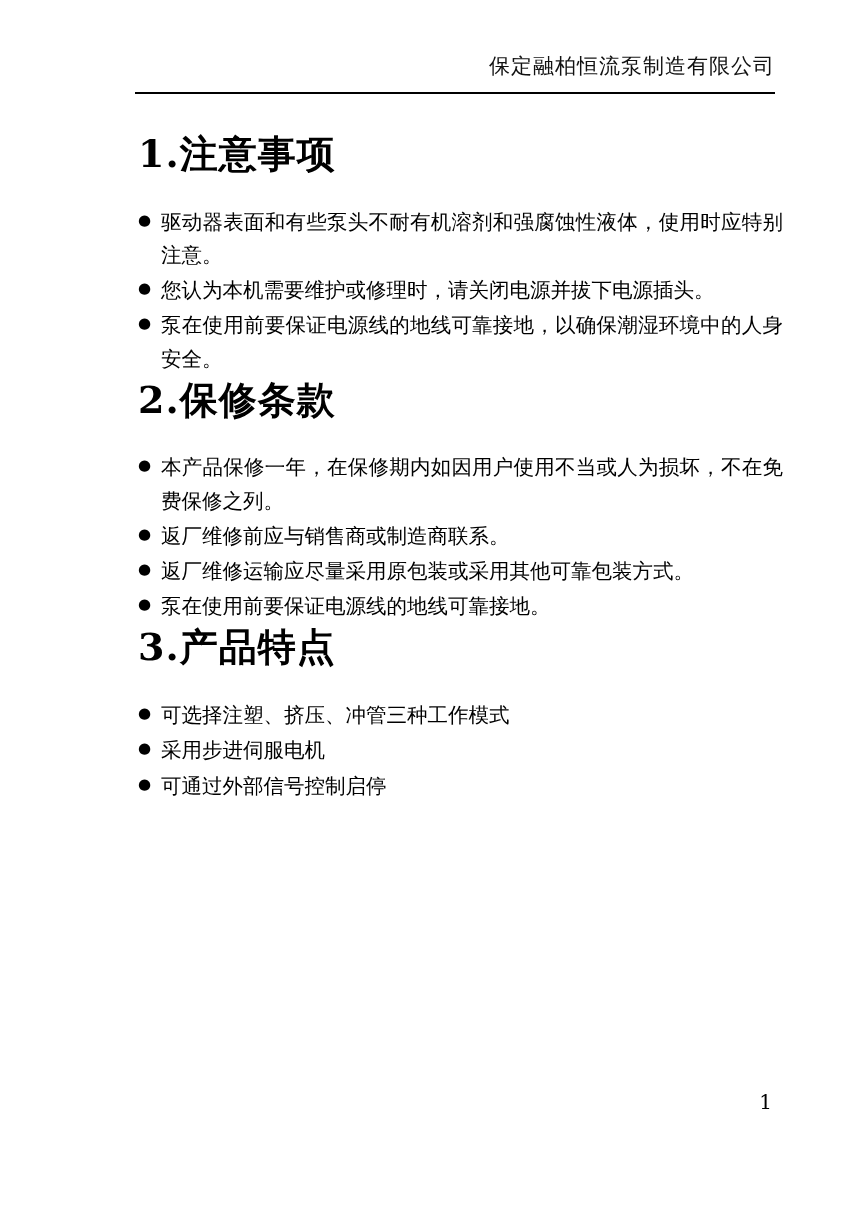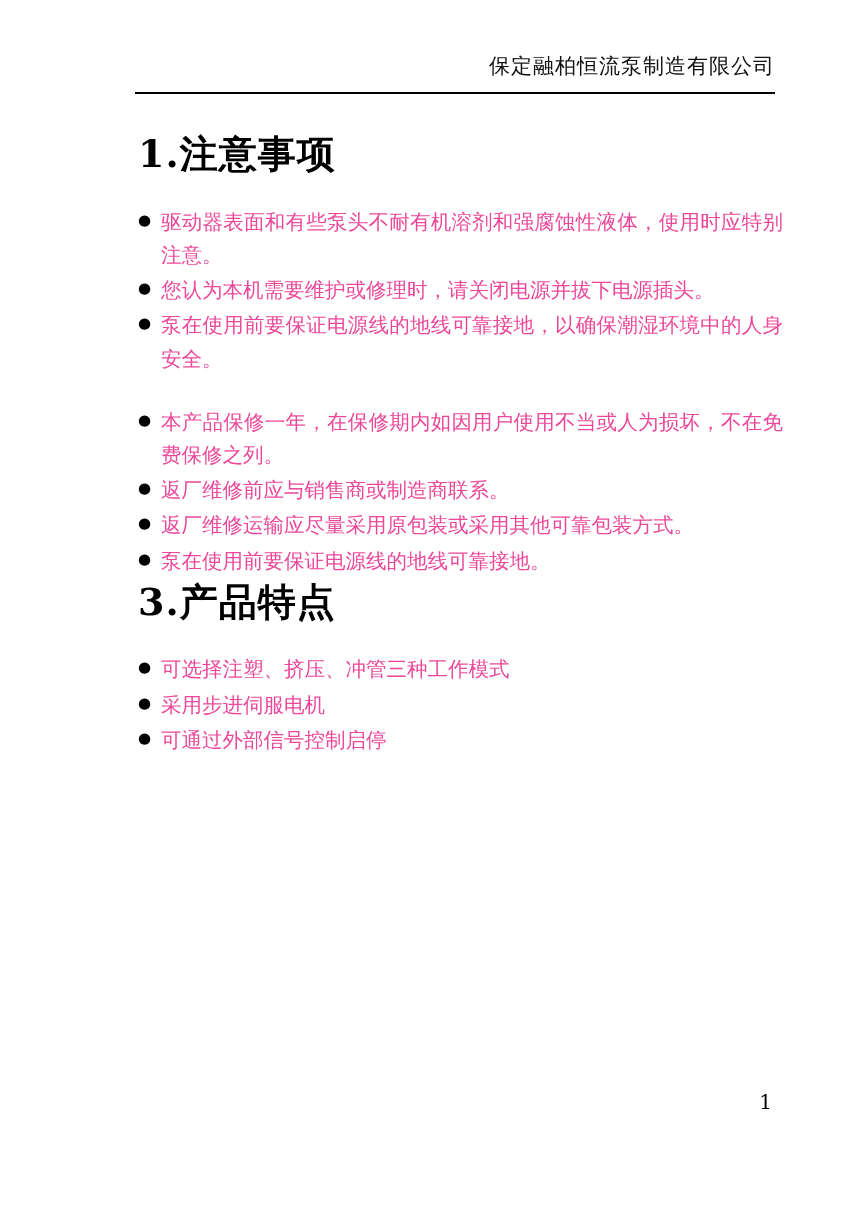--- a/index.html
+++ b/index.html
@@ -69,21 +69,21 @@
     margin: 30px 0 0 0;
     padding: 0;
   }
   ul.bullets li {
     position: relative;
     font-family: "DejaVu Sans", sans-serif;
     font-size: 20.5px;
     line-height: 1.62;
     margin: 0 0 2px 0;
     padding-left: 23px;
-    color: #ec4899;
+    color: #000000;
     text-align: justify;
     text-justify: inter-ideograph;
   }
   ul.bullets li::before {
     content: "\25CF";
     position: absolute;
     left: 0;
     top: 0;
     font-size: 15px;
     line-height: 1.95;
@@ -112,20 +112,21 @@
 
   <div class="content">
 
     <h1 class="section-title sec-1">1.注意事项</h1>
     <ul class="bullets">
       <li>驱动器表面和有些泵头不耐有机溶剂和强腐蚀性液体，使用时应特别注意。</li>
       <li>您认为本机需要维护或修理时，请关闭电源并拔下电源插头。</li>
       <li>泵在使用前要保证电源线的地线可靠接地，以确保潮湿环境中的人身安全。</li>
     </ul>
 
+    <h1 class="section-title sec-2">2.保修条款</h1>
     <ul class="bullets">
       <li>本产品保修一年，在保修期内如因用户使用不当或人为损坏，不在免费保修之列。</li>
       <li>返厂维修前应与销售商或制造商联系。</li>
       <li>返厂维修运输应尽量采用原包装或采用其他可靠包装方式。</li>
       <li>泵在使用前要保证电源线的地线可靠接地。</li>
     </ul>
 
     <h1 class="section-title sec-3">3.产品特点</h1>
     <ul class="bullets">
       <li>可选择注塑、挤压、冲管三种工作模式</li>

